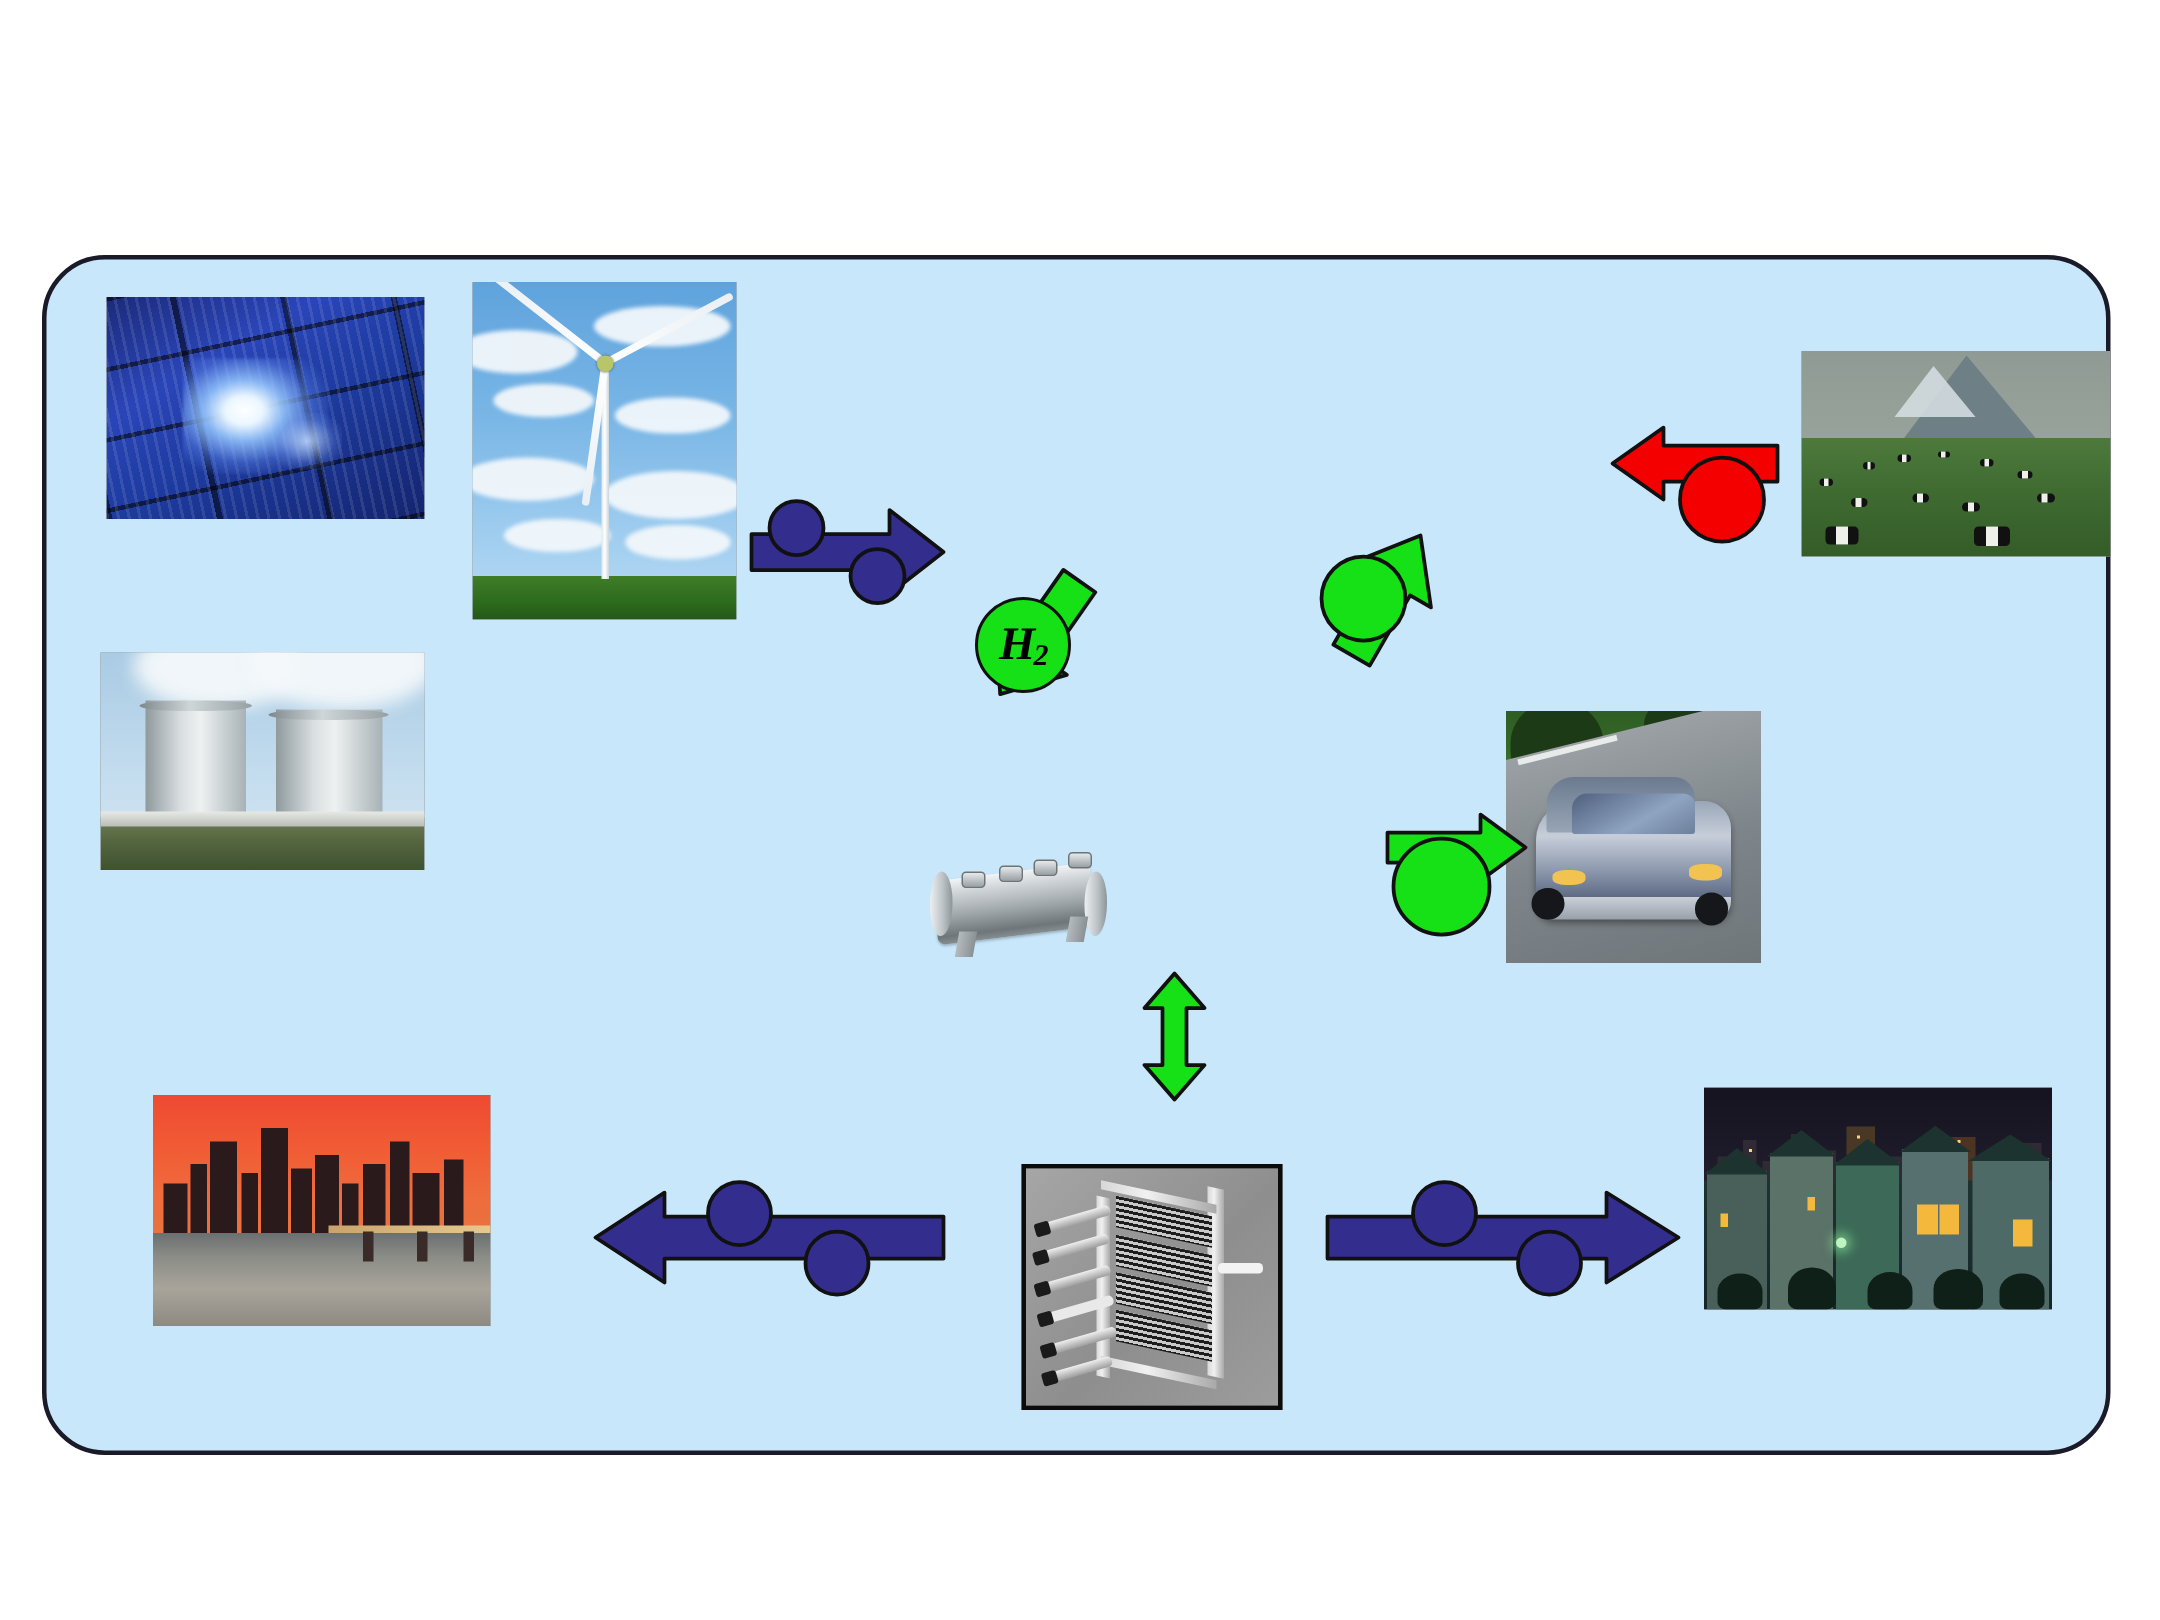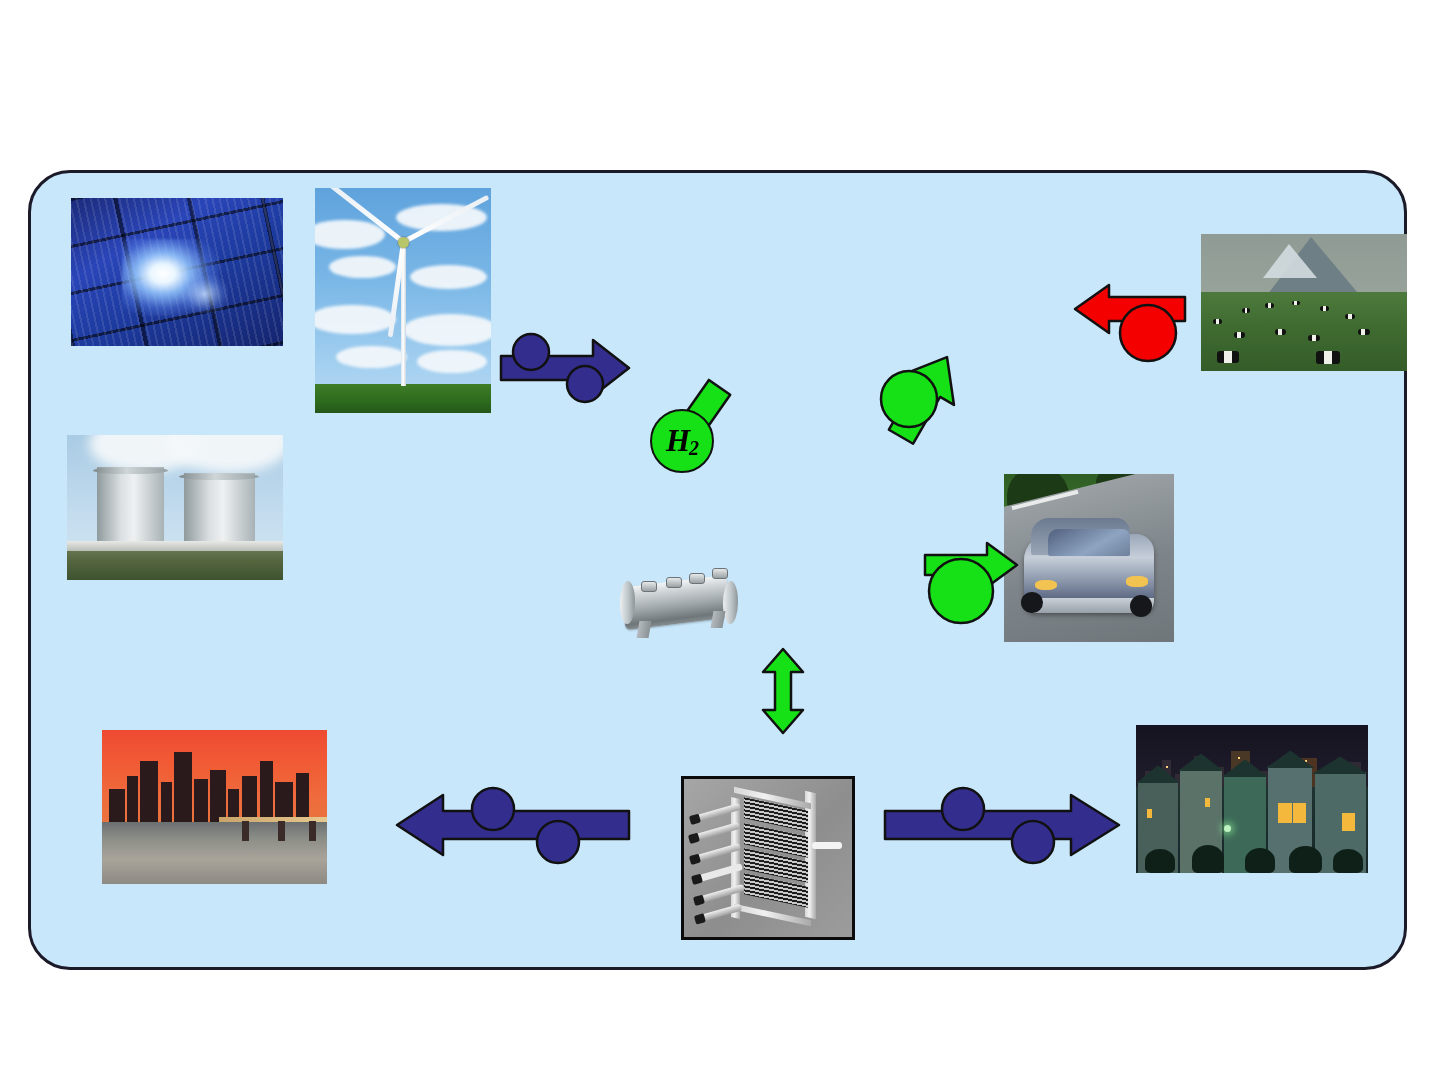--- a/index.html
+++ b/index.html
@@ -354,21 +354,21 @@
     <circle cx="34" cy="24" r="18" fill="#332e8e" stroke="#111" stroke-width="2.5"></circle>
     <circle cx="88" cy="56" r="18" fill="#332e8e" stroke="#111" stroke-width="2.5"></circle>
   </svg>
 
   <svg class="arrow-svg" style="left:640px;top:206px;" width="110" height="110" viewBox="0 0 110 110">
     <g transform="rotate(35 42 16)">
       <path d="M30 6 L56 6 L56 62 L72 62 L43 98 L14 62 L30 62 Z" fill="#16e016" stroke="#111" stroke-width="2.5" stroke-linejoin="round"></path>
     </g>
   </svg>
 
-  <div id="h2-label" style="left:619px;top:236px;">
+  <div id="h2-label" style="left:619px;top:225px;">
     <span><span>H</span><sub>2</sub></span>
   </div>
 
   <svg class="arrow-svg" style="left:820px;top:200px;" width="120" height="120" viewBox="0 0 120 120">
     <g transform="rotate(-150 66 36)">
       <path d="M52 4 L80 4 L80 58 L96 58 L66 96 L36 58 L52 58 Z" fill="#16e016" stroke="#111" stroke-width="2.5" stroke-linejoin="round"></path>
     </g>
     <circle cx="58" cy="26" r="28" fill="#16e016" stroke="#111" stroke-width="2.5"></circle>
   </svg>
 

